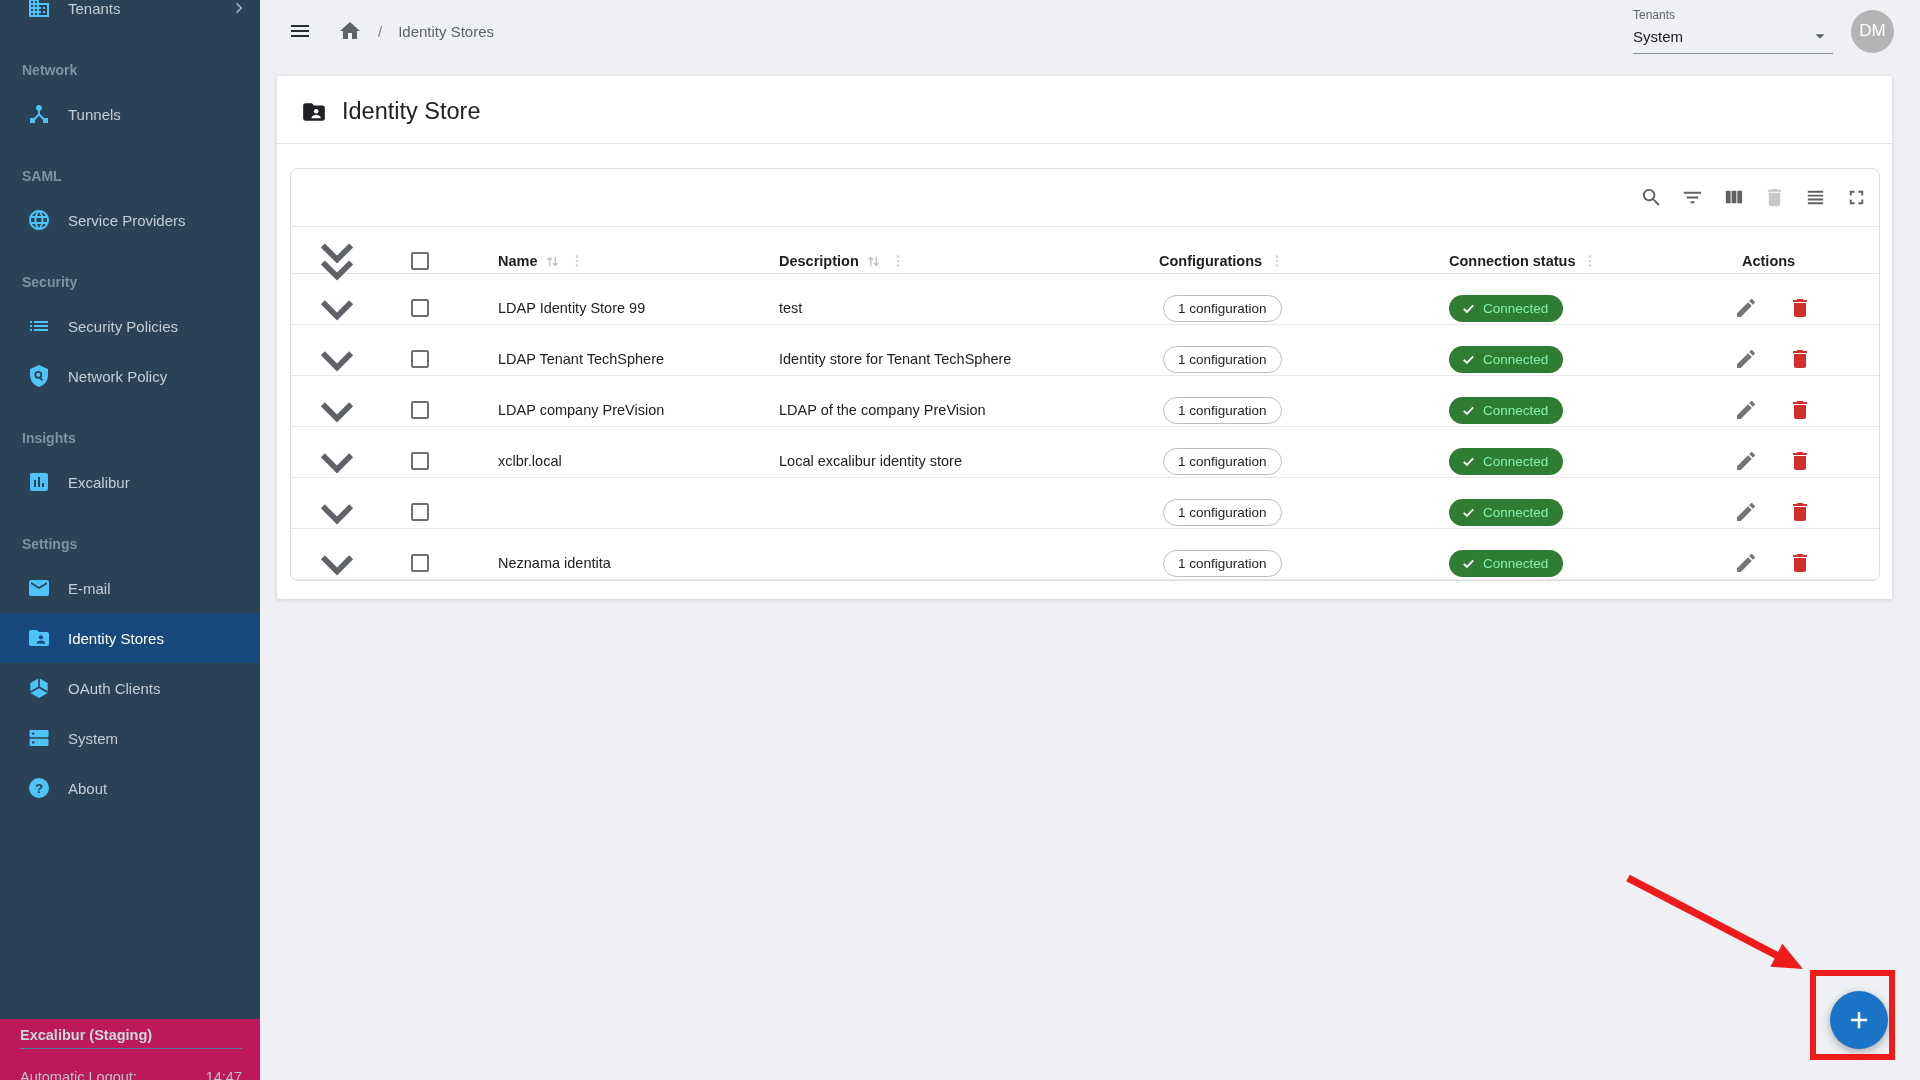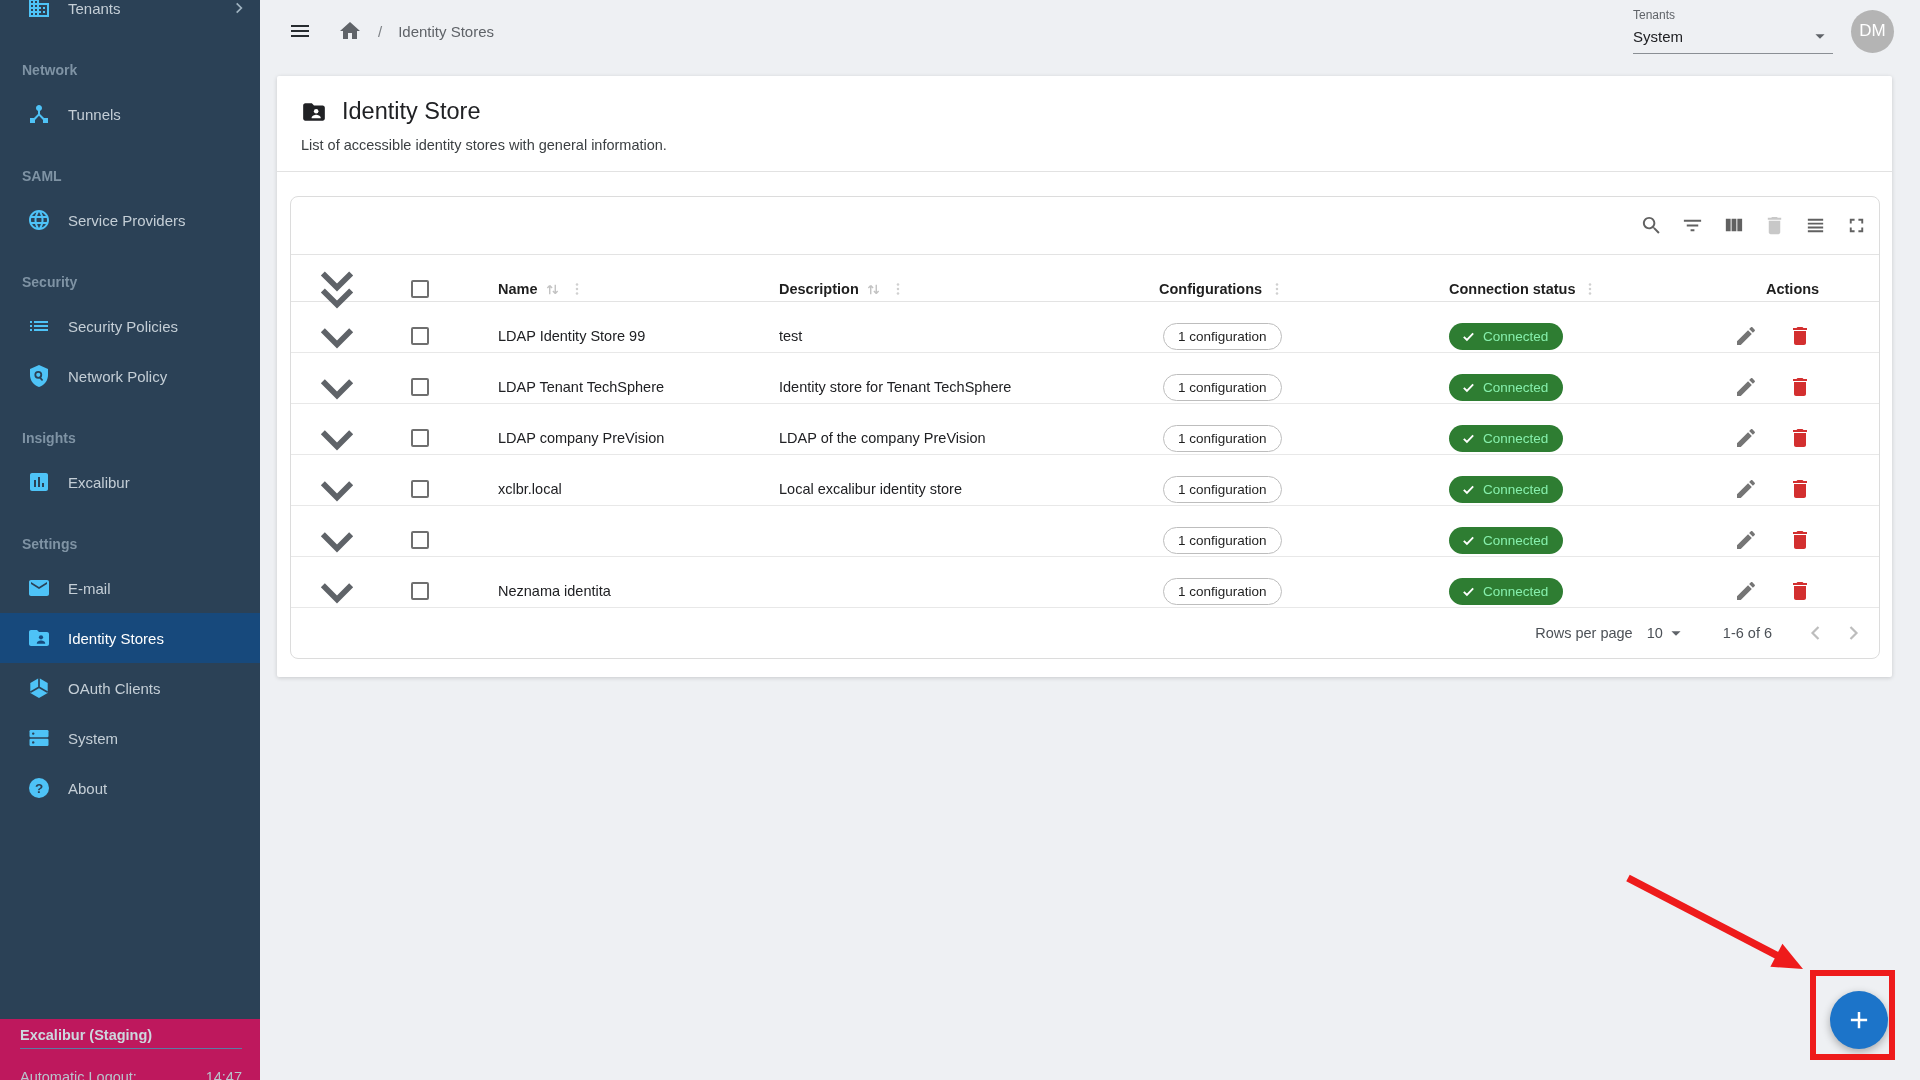--- a/index.html
+++ b/index.html
@@ -298,21 +298,20 @@
       <div class="title-row">
         <span class="title-icon" data-icon="folder-account">
             <svg viewBox="0 0 24 24">
               <path fill="currentColor" d="M10 4H4c-1.1 0-2 .9-2 2v12c0 1.1.9 2 2 2h16c1.1 0 2-.9 2-2V8c0-1.1-.9-2-2-2h-8l-2-2z"></path>
               <circle cx="14" cy="11.3" r="2.1" fill="var(--inner,#2b4156)"></circle>
               <path d="M9.8 17.4c0-2.1 2.8-2.9 4.2-2.9s4.2.8 4.2 2.9v.4H9.8z" fill="var(--inner,#2b4156)"></path>
             </svg>
           </span>
         <h1 class="page-title">Identity Store</h1>
       </div>
-      <div class="page-subtitle">List of accessible identity stores with general information.</div>
     </div>
     <div class="card-divider"></div>
 
     <div class="table-wrap">
       <div class="toolbar" id="toolbar">
           <span class="tb-btn" data-icon="search">
             <svg viewBox="0 0 24 24">
               <path fill="currentColor" d="M15.5 14h-.79l-.28-.27C15.41 12.59 16 11.11 16 9.5 16 5.91 13.09 3 9.5 3S3 5.91 3 9.5 5.91 16 9.5 16c1.61 0 3.09-.59 4.23-1.57l.27.28v.79l5 4.99L20.49 19l-4.99-5zm-6 0C7.01 14 5 11.99 5 9.5S7.01 5 9.5 5 14 7.01 14 9.5 11.99 14 9.5 14z"></path>
             </svg>
           </span>
@@ -395,21 +394,21 @@
           <div class="th">
             <span>Connection status</span>
             <span class="kebab" data-icon="kebab">
               <svg viewBox="0 0 24 24">
                 <circle cx="12" cy="6" r="1.7" fill="currentColor"></circle>
                 <circle cx="12" cy="12" r="1.7" fill="currentColor"></circle>
                 <circle cx="12" cy="18" r="1.7" fill="currentColor"></circle>
               </svg>
             </span>
           </div>
-          <div class="th" style="padding-left: 8px; margin-left: 24px;">
+          <div class="th" style="padding-left: 8px;">
             <span>Actions</span>
           </div>
         </div>
 
       <div id="tbody">
           <div class="trow">
             <div class="c-expand"><span class="expand-ic" data-icon="chevron-down"><svg viewBox="0 0 24 24">
                   <path fill="none" stroke="currentColor" stroke-width="2" d="M7 10l5 5 5-5"></path>
                 </svg></span></div>
             <div class="c-check">
@@ -589,42 +588,20 @@
               </span>
               <span class="act-btn act-del" data-icon="trash">
                 <svg viewBox="0 0 24 24">
                   <path fill="currentColor" d="M6 19c0 1.1.9 2 2 2h8c1.1 0 2-.9 2-2V7H6v12zM19 4h-3.5l-1-1h-5l-1 1H5v2h14V4z"></path>
                 </svg>
               </span>
             </div>
           </div>
         </div>
 
-      <div class="tfoot">
-        <span class="rpp-label">Rows per page</span>
-        <span class="rpp">
-          <span>10</span>
-          <span class="rpp-caret" data-icon="caret-down">
-              <svg viewBox="0 0 24 24">
-                <path fill="currentColor" d="M7 10l5 5 5-5z"></path>
-              </svg>
-            </span>
-        </span>
-        <span class="range">1-6 of 6</span>
-        <span class="pg-btn" data-icon="chevron-left">
-            <svg viewBox="0 0 24 24">
-              <path fill="none" stroke="currentColor" stroke-width="2.2" d="M14.5 6l-6 6 6 6"></path>
-            </svg>
-          </span>
-        <span class="pg-btn" data-icon="chevron-right-thin">
-            <svg viewBox="0 0 24 24">
-              <path fill="none" stroke="currentColor" stroke-width="2.2" d="M9.5 6l6 6-6 6"></path>
-            </svg>
-          </span>
-      </div>
     </div>
   </div>
 </div>
 
 <svg class="arrow-overlay" viewBox="0 0 200 112">
   <line x1="13" y1="16" x2="163" y2="94" stroke="#ee1b1b" stroke-width="7.5"></line>
   <polygon points="188,107 155.4,104.7 167.4,81.7" fill="#ee1b1b"></polygon>
 </svg>
 <div class="red-box"></div>
 <button class="fab">

